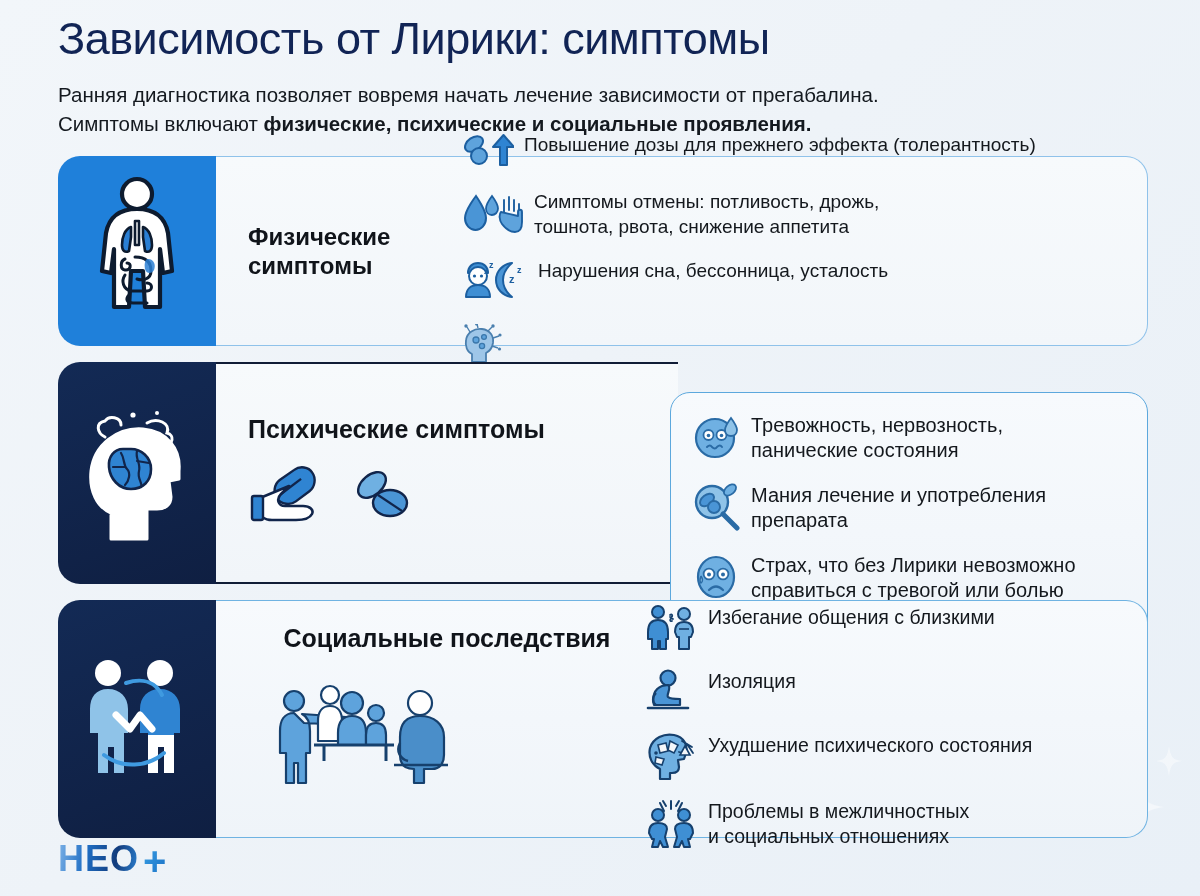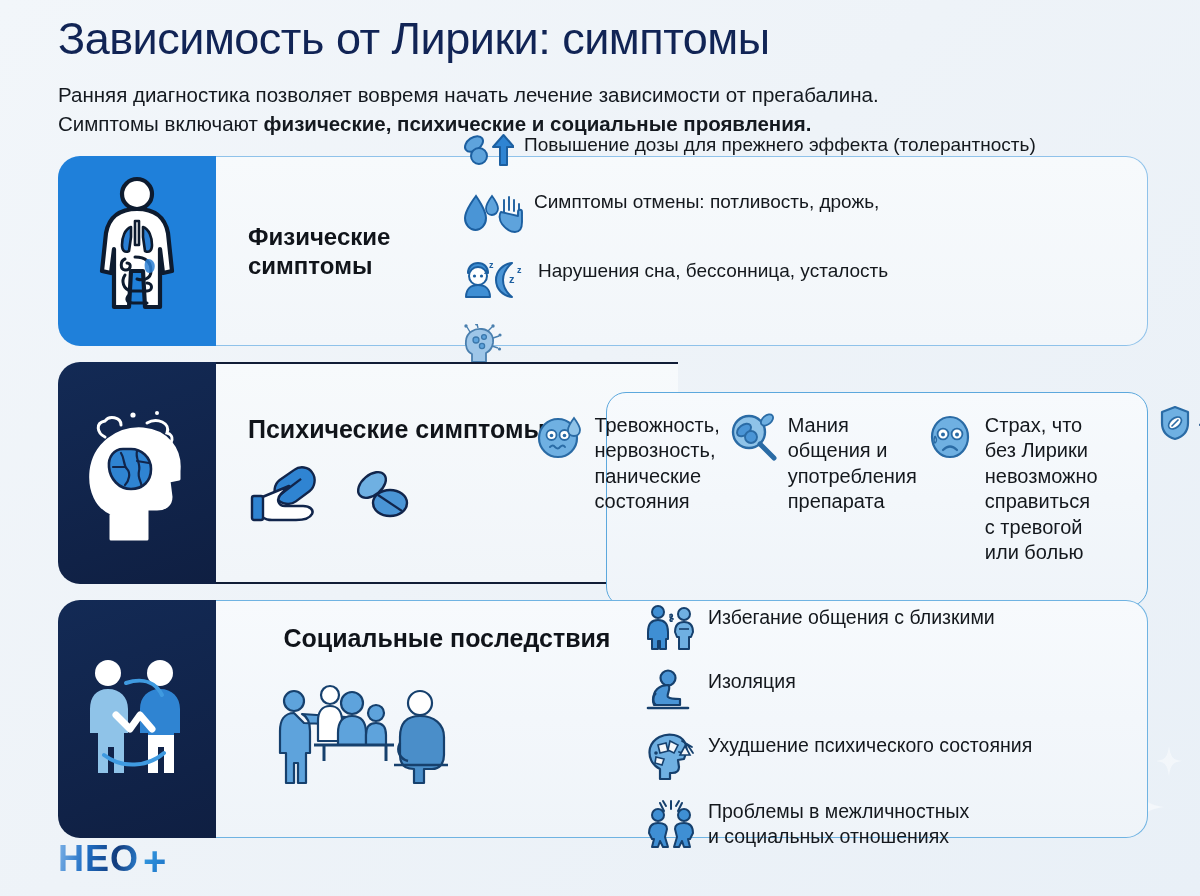--- a/index.html
+++ b/index.html
@@ -71,25 +71,25 @@
     border-bottom:2.2px solid #111d36;
     flex-direction:column; align-items:flex-start; justify-content:center;
     padding-left:32px; width:462px; flex:0 0 462px;
   }
   #card-mental .heading{font-size:25px;}
   .pill-row{margin-top:20px; display:flex; align-items:center; gap:26px;}
 
   
   .side-panel{
     position:absolute; right:0; top:30px;
-    width:542px; min-height:215px;
+    width:478px; min-height:215px;
     background:linear-gradient(180deg,#f7fafd 0%,#eff4f9 100%);
     border:1.8px solid #5ca8dd; border-radius:20px;
     padding:16px 18px 14px 22px;
-    display:flex; flex-direction:row; justify-content:center; gap:10px;
+    display:flex; flex-direction:column; justify-content:center; gap:10px;
   }
   .side-panel .li-text{font-size:20px;}
 
   
   #card-social{height:238px;}
   #card-social .card-body{
     border-radius:0 22px 22px 0;
     border:1.8px solid #6fb3e2; border-left:none;
     background:linear-gradient(180deg,#f7fafd 0%,#eff4f9 100%);
     align-items:stretch;
@@ -191,20 +191,21 @@
               <path d="M14 6 C14 6 24 20 24 28 C24 35 19 40 13.5 40 C8 40 3 35 3 28 C3 20 14 6 14 6 Z" fill="#4a95d6" stroke="#1c5fa0" stroke-width="2"></path>
               <path d="M30 6 C30 6 36 14 36 18.5 C36 22.5 33 25 29.8 25 C26.6 25 24 22.5 24 18.5 C24 14 30 6 30 6 Z" fill="#5ea3dc" stroke="#1c5fa0" stroke-width="1.8"></path>
               <g fill="#5ea3dc" stroke="#1c5fa0" stroke-width="1.9" stroke-linejoin="round" stroke-linecap="round">
                 <path d="M42 22 L42 10 M47 20 L47 7 M52 21 L52 10 M57 24 L57 14"></path>
                 <path d="M39 22 C37 24 37 30 40 34 C43 38 48 42 53 42 C58 42 60 38 60 32 L60 22 C60 19 56 19 56 22 L56 26 L39 22 Z"></path>
               </g>
             </svg>
           </span>
           <span class="li-text">
             <span>Симптомы отмены: потливость, дрожь,</span><br>
+            <span>тошнота, рвота, снижение аппетита</span>
           </span>
         </div>
 
         <div class="li">
           <span class="ic">
             <svg width="66" height="42" viewBox="0 0 66 42">
               <g stroke="#1c5fa0" stroke-width="2" stroke-linejoin="round">
                 <path d="M6 14 C6 8 10 4 16 4 C22 4 26 8 26 14 L6 14 Z" fill="#3f8fd4"></path>
                 <circle cx="16" cy="17" r="9" fill="#ffffff"></circle>
                 <path d="M4 38 C4 30 9 26 16 26 C23 26 28 30 28 38 Z" fill="#3f8fd4"></path>
@@ -322,21 +323,21 @@
             <circle cx="19" cy="19" r="16" fill="#8fc3e8" stroke="#2a6ba5" stroke-width="2.4"></circle>
             <g stroke="#2a6ba5" stroke-width="1.9">
               <ellipse cx="14" cy="17" rx="8" ry="5" transform="rotate(-38 14 17)" fill="#4a95d6"></ellipse>
               <circle cx="21" cy="24" r="6" fill="#4a95d6"></circle>
             </g>
             <path d="M30 31 L44 45" stroke="#2a6ba5" stroke-width="5" stroke-linecap="round"></path>
             <ellipse cx="37" cy="7" rx="7" ry="4.4" transform="rotate(-40 37 7)" fill="#6fb0e2" stroke="#2a6ba5" stroke-width="1.8"></ellipse>
           </svg>
         </span>
         <span class="li-text">
-          <span>Мания общения и употребления</span><br>
+          <span>Мания лечение и употребления</span><br>
           <span>препарата</span>
         </span>
       </div>
 
       <div class="li">
         <span class="ic">
           <svg width="48" height="48" viewBox="0 0 48 48">
             <ellipse cx="23" cy="24" rx="18" ry="20" fill="#6fb0e2" stroke="#2a6ba5" stroke-width="2.2"></ellipse>
             <circle cx="16" cy="21" r="5.4" fill="#ffffff" stroke="#2a6ba5" stroke-width="1.8"></circle>
             <circle cx="30" cy="21" r="5.4" fill="#ffffff" stroke="#2a6ba5" stroke-width="1.8"></circle>

